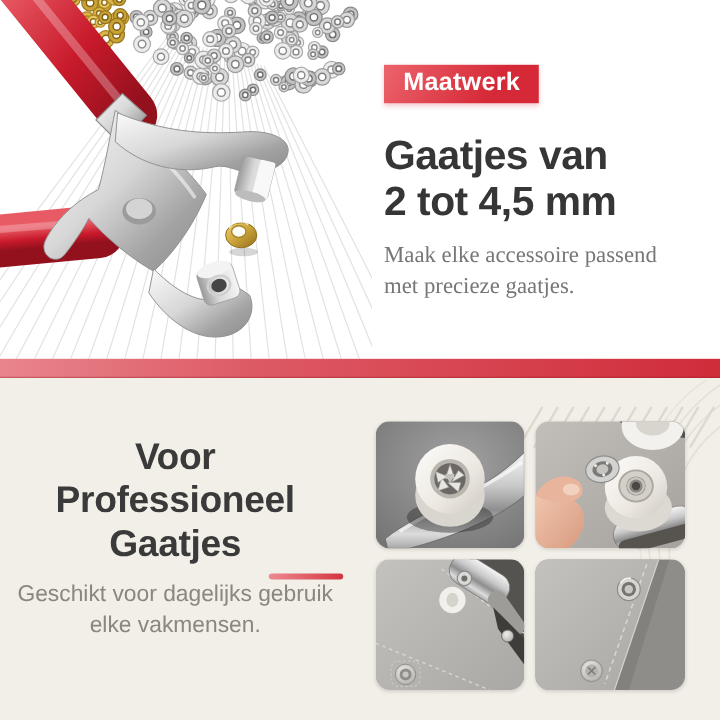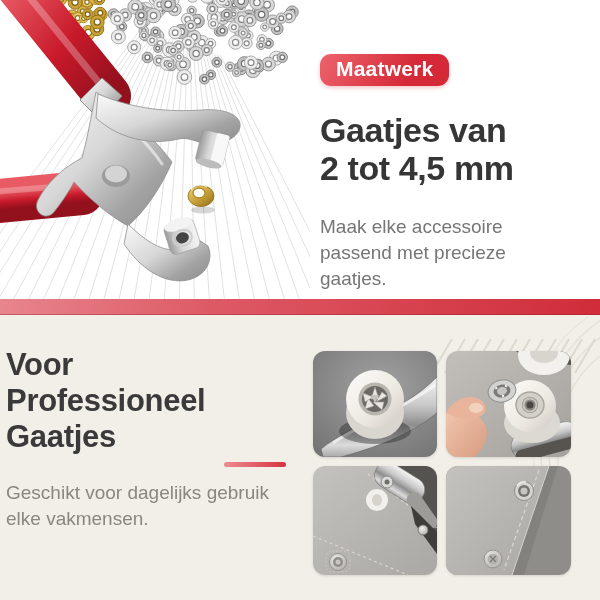--- a/index.html
+++ b/index.html
@@ -4,41 +4,41 @@
 <style>
   * { margin:0; padding:0; box-sizing:border-box; }
   html,body { background:#ffffff; }
   body { font-family:"Liberation Sans", sans-serif; }
   .canvas { position:relative; width:600px; height:600px; overflow:hidden; background:#ffffff; }
 
   
   .top-section { position:absolute; left:0; top:0; width:600px; height:299px; background:#ffffff; }
   .hero-svg { position:absolute; left:0; top:0; }
   .top-text { position:absolute; left:320px; top:54px; width:250px; }
-  .badge { display:inline-block; padding:3px 16px 5px; border-radius:11px;
+  .badge { display:inline-block; padding:3px 16px 5px; border-radius:0;
            background:linear-gradient(120deg,#ec646c 0%,#d52937 70%);
            color:#ffffff; font-size:21px; font-weight:700; letter-spacing:.2px;
            box-shadow:0 2px 4px rgba(213,41,55,.25); }
   .top-title { margin-top:25px; font-size:34px; font-weight:700; line-height:38px;
                color:#363636; letter-spacing:-.4px; }
-  .top-desc { margin-top:27px; width:238px; font-size:19px; line-height:26px; color:#767676; }
+  .top-desc { margin-top:13px; width:238px; font-size:19px; line-height:26px; color:#767676;font-family:Liberation Serif, serif; }
 
   
   .stripe { position:absolute; left:0; top:299px; width:600px; height:16px;
             background:linear-gradient(90deg,#e8858d 0%,#dd5a65 35%,#d02c3a 100%);
             border-bottom:1px solid rgba(140,20,30,.35); }
 
   
   .bottom-section { position:absolute; left:0; top:315px; width:600px; height:285px; background:#f2efe8; }
   .bottom-deco { position:absolute; left:0; top:0; z-index:0; }
-  .bottom-text { position:absolute; left:6px; top:32px; width:280px; text-align:left; z-index:1; }
+  .bottom-text { position:absolute; left:6px; top:48px; width:280px; text-align:center; z-index:1; }
   .bottom-title { font-size:31px; font-weight:700; line-height:36px; color:#3a3a3a; letter-spacing:-.3px; }
   .title-underline { width:62px; height:5px; border-radius:3px; margin:7px 0 0 auto;
                      background:linear-gradient(90deg,#ee8a91,#d43440); }
-  .bottom-desc { margin-top:13px; font-size:19px; line-height:26px; color:#8b867e; }
+  .bottom-desc { font-size:19px; line-height:26px; color:#8b867e; }
 
   .photo-grid { position:absolute; left:313px; top:36px; z-index:1;
                 display:grid; grid-template-columns:124px 125px; grid-template-rows:106px 109px; gap:9px; }
   .photo { border-radius:12px; overflow:hidden; position:relative; box-shadow:0 1px 3px rgba(0,0,0,.12); }
   .photo svg { display:block; }
 
   .defs-holder { position:absolute; width:0; height:0; overflow:hidden; }
 </style>
 </head>
 <body>

